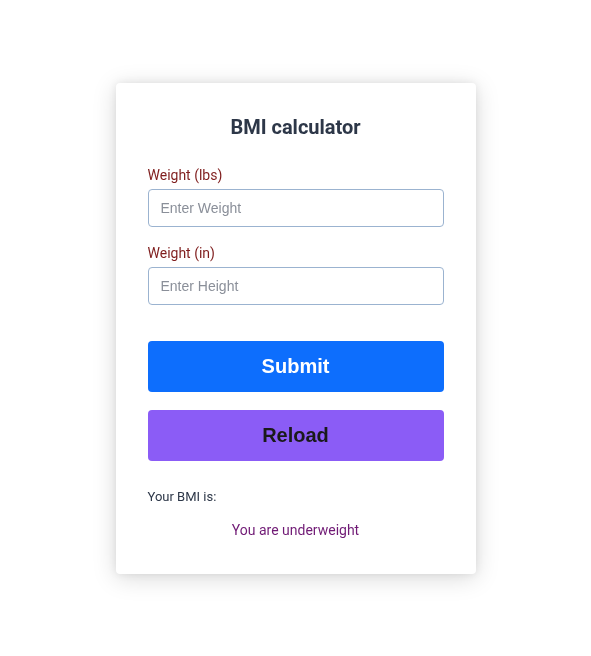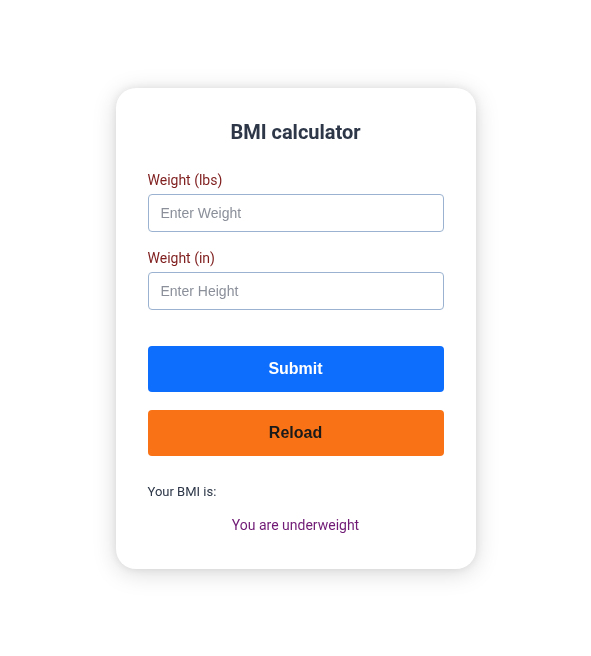--- a/index.html
+++ b/index.html
@@ -11,21 +11,21 @@
       font-family: -apple-system, BlinkMacSystemFont, 'Segoe UI', Roboto, Arial, sans-serif;
       background: #ffffff;
       display: flex;
       justify-content: center;
       align-items: center;
       min-height: 656px;
       width: 591px;
     }
     .card {
       background: #ffffff;
-      border-radius: 20px;
+      border-radius: 4px;
       box-shadow: 0 4px 24px rgba(0, 0, 0, 0.15), 0 0 8px rgba(0,0,0,0.08);
       padding: 32px 32px 36px;
       width: 360px;
     }
     .title {
       text-align: center;
       font-size: 20px;
       font-weight: 700;
       color: #2d3748;
       margin-bottom: 28px;
@@ -52,34 +52,34 @@
     .form-input::placeholder {
       color: #8a8f99;
     }
     .button-group {
       margin-top: 36px;
     }
     .btn {
       display: block;
       width: 100%;
       padding: 14px;
-      font-size: 16px;
+      font-size: 20px;
       font-weight: 700;
       border: none;
       border-radius: 4px;
       cursor: pointer;
       text-align: center;
     }
     .btn-primary {
       background: #0d6efd;
       color: #ffffff;
       margin-bottom: 18px;
     }
     .btn-secondary {
-      background: #f97316;
+      background: #8b5cf6;
       color: #1a1a1a;
     }
     .result-label {
       margin-top: 28px;
       font-size: 13px;
       color: #2d3748;
     }
     .result-message {
       margin-top: 18px;
       text-align: center;

